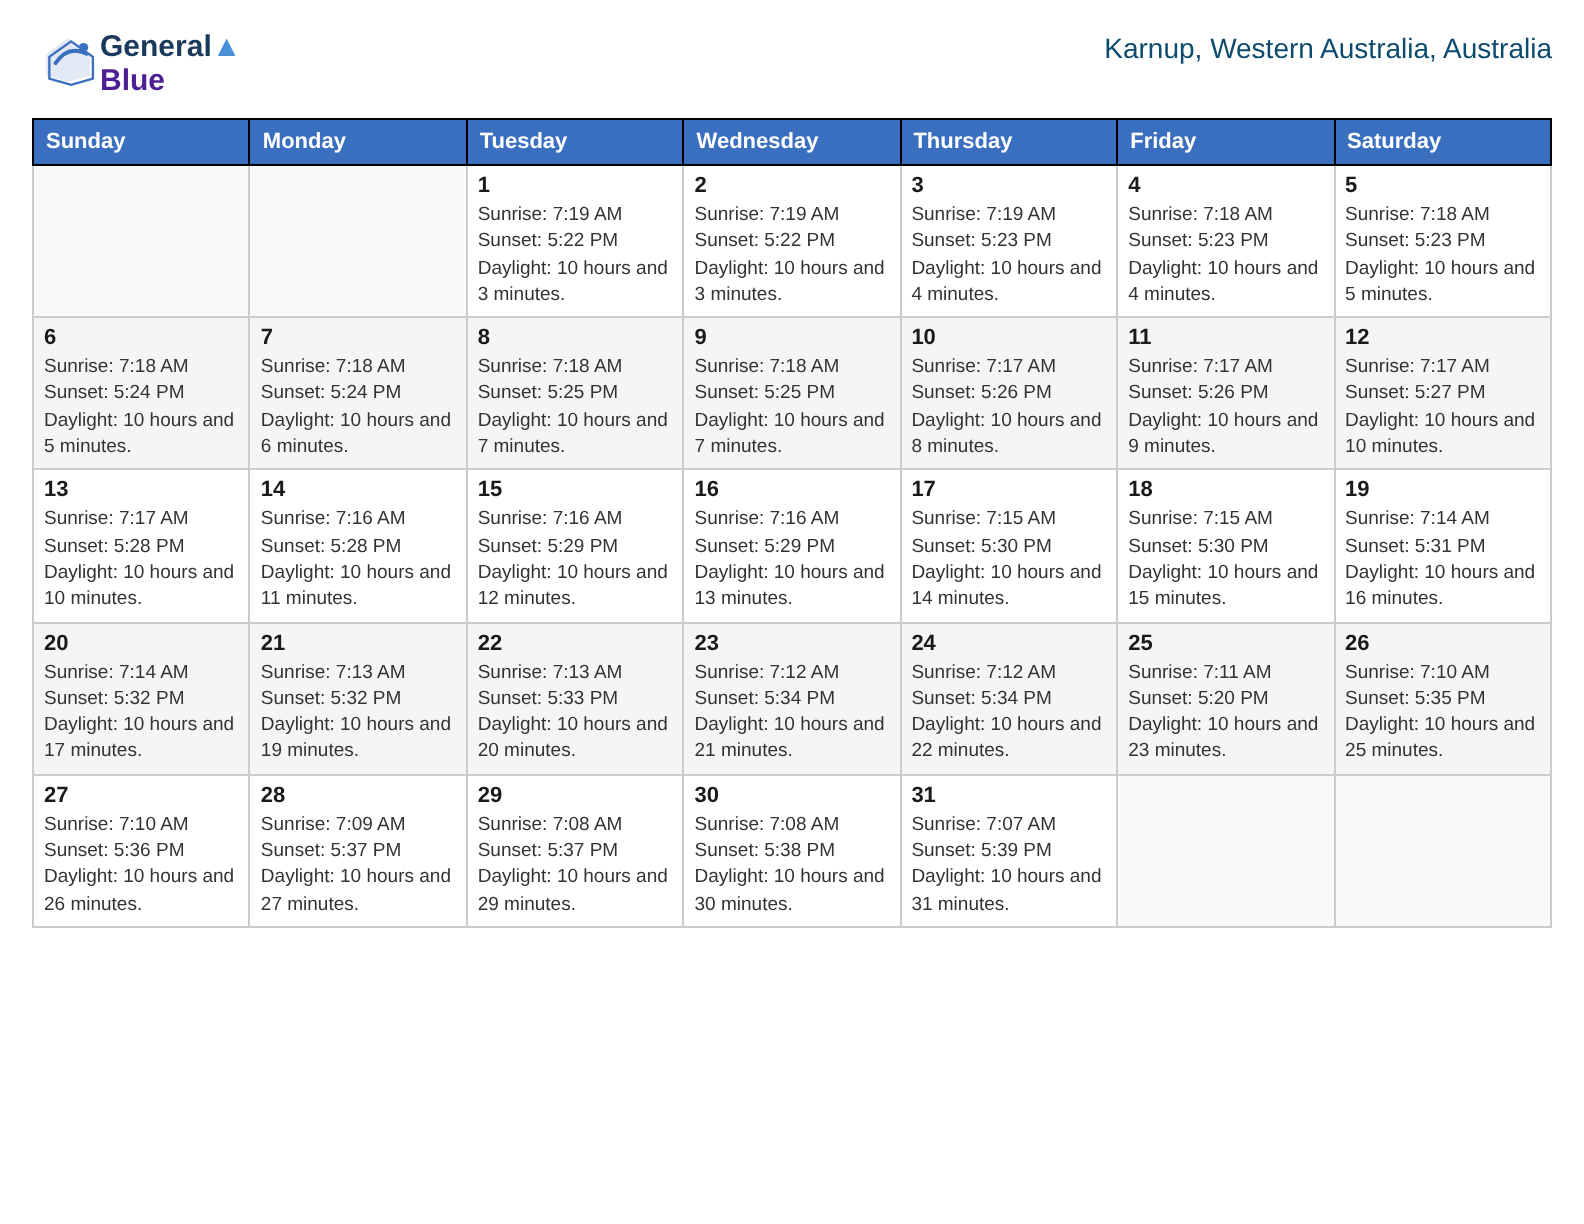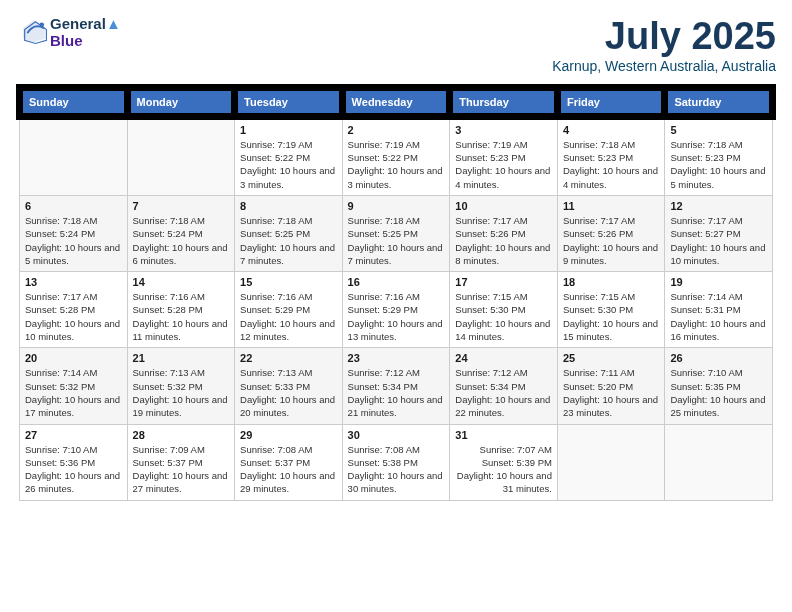--- a/index.html
+++ b/index.html
@@ -44,21 +44,21 @@
       border-collapse: collapse;
       font-size: 10px;
     }
     .calendar th {
       background-color: #3a6ebf;
       color: #fff;
       text-align: left;
       padding: 5px 6px;
       font-size: 11px;
       font-weight: bold;
-      border: 7px solid #000000;
+      border: 1px solid #000000;
     }
     .calendar td {
       vertical-align: top;
       border: 1px solid #ccc;
       padding: 4px 5px;
       width: 108px;
       min-height: 80px;
     }
     .calendar tr:nth-child(even) td {
       background-color: #f5f5f5;
@@ -94,21 +94,20 @@
         <path d="M10,20 Q18,8 30,14" stroke="#3a6ebf" stroke-width="2.5" fill="none" stroke-linecap="round"></path>
         <circle cx="28" cy="10" r="3" fill="#3a6ebf"></circle>
       </svg>
     </div>
     <div style="margin-left:2px;">
       <div style="font-size:15px;font-weight:bold;color:#1a3a5c;line-height:1.1;">General<span style="color:#4a90d9;">▲</span></div>
       <div style="font-size:15px;font-weight:bold;color:#4c1d95;line-height:1.1;">Blue</div>
     </div>
   </div>
   <div class="title-block">
-    <div class="month-title">July 2025</div>
     <div class="location-title">Karnup, Western Australia, Australia</div>
   </div>
 </div>
 
 <table class="calendar">
   <thead>
     <tr id="weekday-header">
         <th>Sunday</th>
         <th>Monday</th>
         <th>Tuesday</th>
@@ -305,21 +304,21 @@
 Daylight: 10 hours and 29 minutes.</div>
         </td>
         <td>
           <span class="day-num">30</span>
           <div class="day-info" style="white-space: pre-line;">Sunrise: 7:08 AM
 Sunset: 5:38 PM
 Daylight: 10 hours and 30 minutes.</div>
         </td>
         <td>
           <span class="day-num">31</span>
-          <div class="day-info" style="white-space: pre-line; text-align: right;">Sunrise: 7:07 AM
+          <div class="day-info" style="white-space: pre-line;">Sunrise: 7:07 AM
 Sunset: 5:39 PM
 Daylight: 10 hours and 31 minutes.</div>
         </td>
         <td class="empty-cell"></td>
         <td class="empty-cell"></td>
       </tr>
     </tbody>
 </table>
 
 </body></html>

